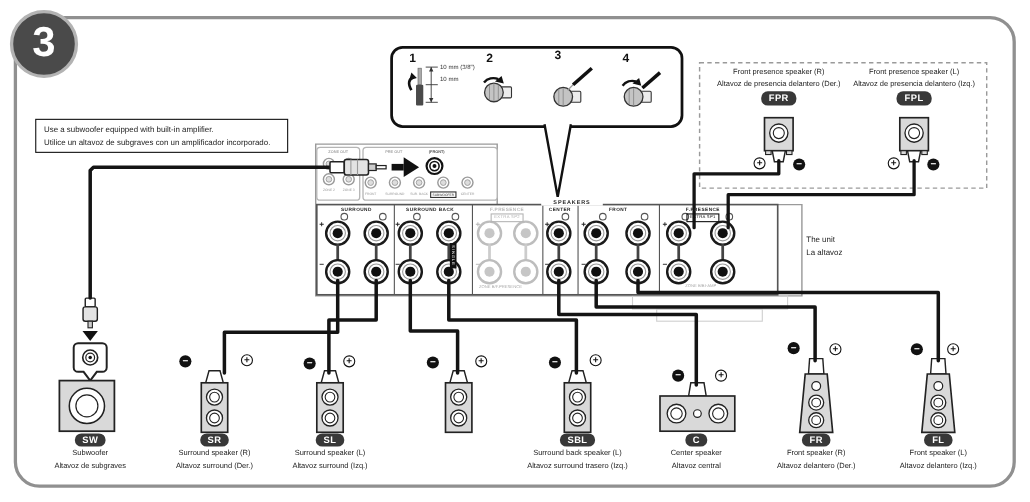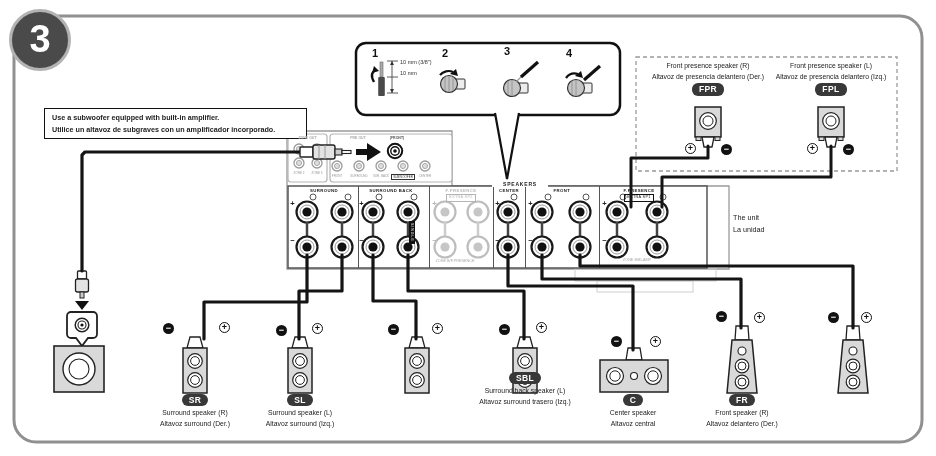--- a/index.html
+++ b/index.html
@@ -248,29 +248,29 @@
       <rect x="342" y="150.5" width="9" height="3" fill="#fff" stroke="#222" stroke-width="1.1"></rect>
     </g>
     <g>
       <rect x="356" y="149" width="11" height="6" fill="#111"></rect>
       <polygon points="367,143 367,161 381,152" fill="#111"></polygon>
     </g>
   </svg>
 
   <div id="step-circle">3</div>
 
-  <div class="txt notebox" style="left:44px; top:108px; width:263px;font-weight:bold;">
+  <div class="txt notebox" style="left:32px; top:108px; width:230px;">
     <div>Use a subwoofer equipped with built-in amplifier.</div>
     <div>Utilice un altavoz de subgraves con un amplificador incorporado.</div>
   </div>
 
 
   <div class="txt" style="left:733px; top:212px; font-size:7.2px; line-height:1.7;">
     <div>The unit</div>
-    <div>La unidad</div>
+    <div>La altavoz</div>
   </div>
 
   <div class="stepnum" style="left:372px; top:47px;">1</div>
   <div class="stepnum" style="left:442px; top:47px;">2</div>
   <div class="stepnum" style="left:504px; top:45px;">3</div>
   <div class="stepnum" style="left:566px; top:47px;">4</div>
   <div class="dimtxt" style="left:400px; top:59px;">10 mm (3/8")</div>
   <div class="dimtxt" style="left:400px; top:70px;">10 mm</div>
 
   <div class="cap" style="left:636px; top:60px; width:144px;">
@@ -339,39 +339,49 @@
   <div class="pm plus" style="left:650px; top:336px;">+</div>
   <div class="pm minus" style="left:716px; top:311px;">−</div>
   <div class="pm plus" style="left:754px; top:312px;">+</div>
   <div class="pm minus" style="left:828px; top:312px;">−</div>
   <div class="pm plus" style="left:861px; top:312px;">+</div>
   <div class="pm plus" style="left:685px; top:143px;">+</div>
   <div class="pm minus" style="left:721px; top:144px;">−</div>
   <div class="pm plus" style="left:807px; top:143px;">+</div>
   <div class="pm minus" style="left:843px; top:144px;">−</div>
 
+  <div class="cap" style="left:17px; top:393px;">
+    <span class="chip">SW</span>
+    <div class="l">Subwoofer</div>
+    <div class="l">Altavoz de subgraves</div>
+  </div>
   <div class="cap" style="left:130px; top:393px;">
     <span class="chip">SR</span>
     <div class="l">Surround speaker (R)</div>
     <div class="l">Altavoz surround (Der.)</div>
   </div>
   <div class="cap" style="left:235px; top:393px;">
     <span class="chip">SL</span>
     <div class="l">Surround speaker (L)</div>
     <div class="l">Altavoz surround (Izq.)</div>
   </div>
-  <div class="cap" style="left:460px; top:371px;">
+  <div class="cap" style="left:460px; top:393px;">
     <span class="chip">SBL</span>
     <div class="l">Surround back speaker (L)</div>
     <div class="l">Altavoz surround trasero (Izq.)</div>
   </div>
   <div class="cap" style="left:568px; top:393px;">
     <span class="chip">C</span>
     <div class="l">Center speaker</div>
     <div class="l">Altavoz central</div>
   </div>
   <div class="cap" style="left:677px; top:393px;">
     <span class="chip">FR</span>
     <div class="l">Front speaker (R)</div>
     <div class="l">Altavoz delantero (Der.)</div>
   </div>
+  <div class="cap" style="left:788px; top:393px;">
+    <span class="chip">FL</span>
+    <div class="l">Front speaker (L)</div>
+    <div class="l">Altavoz delantero (Izq.)</div>
+  </div>
 
 </div>
 
 </body></html>

